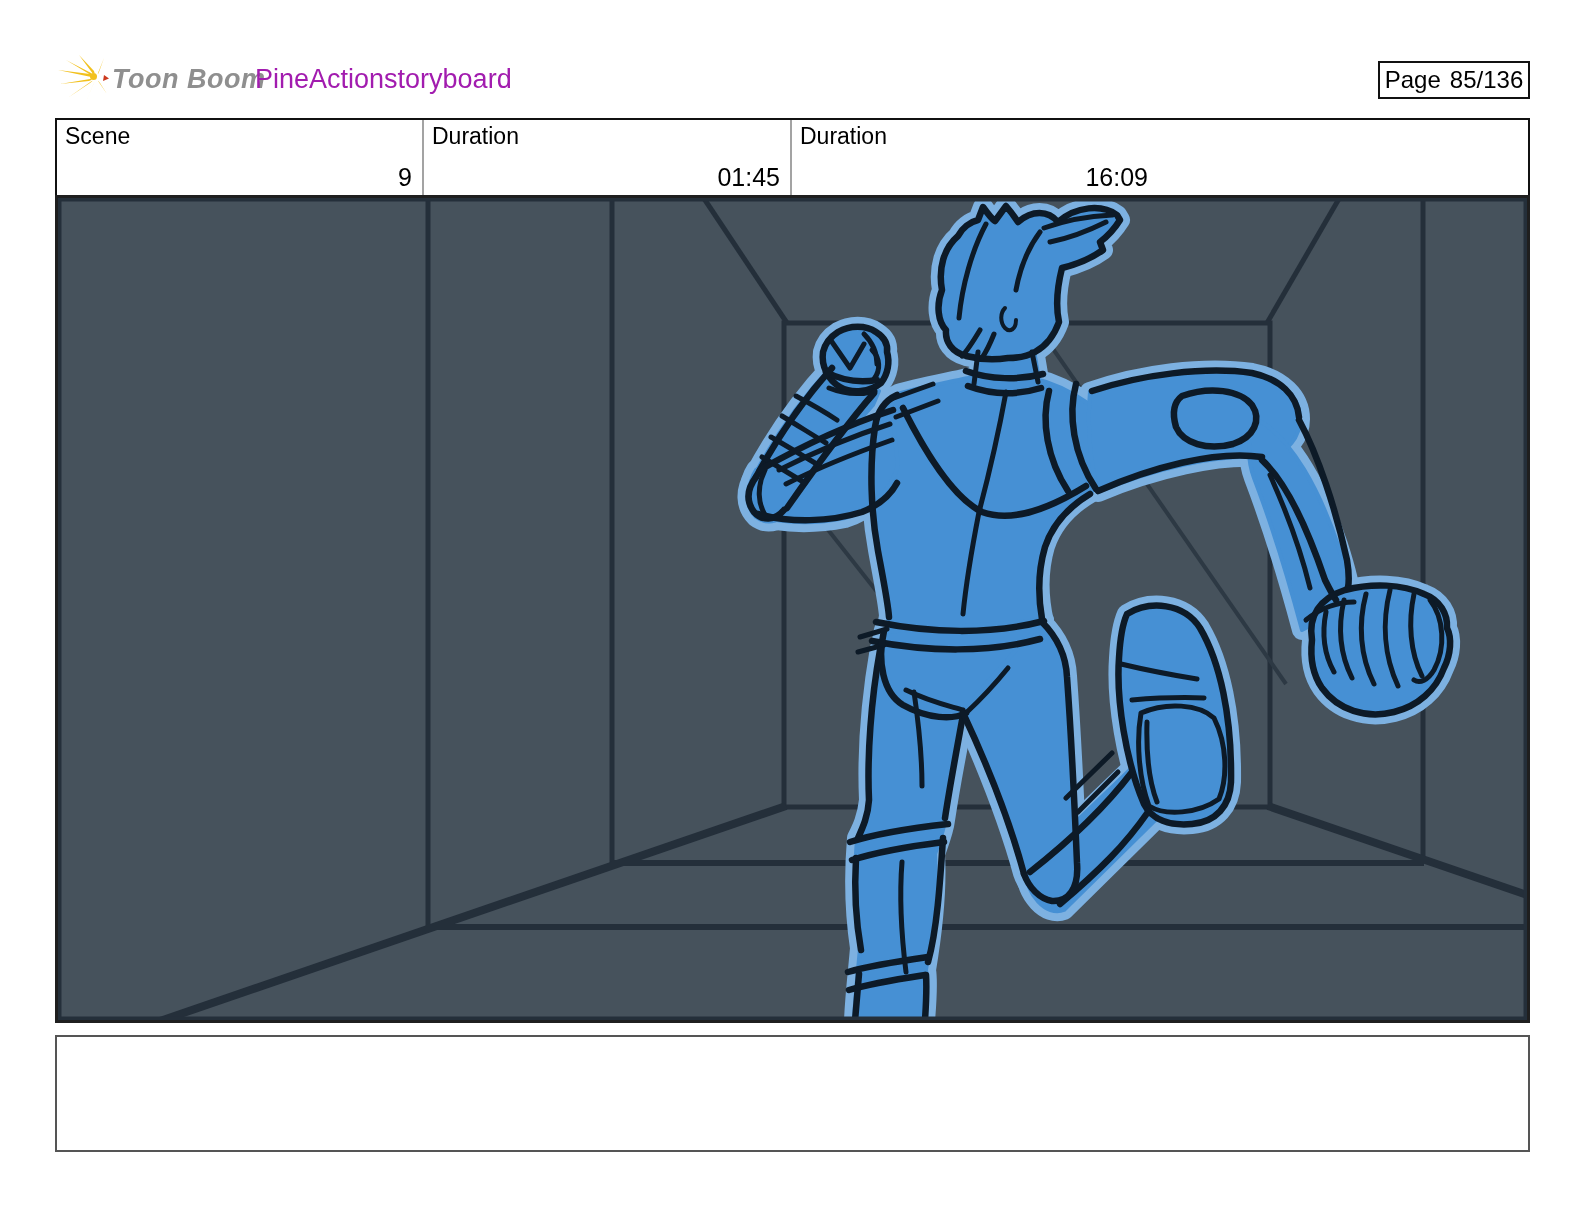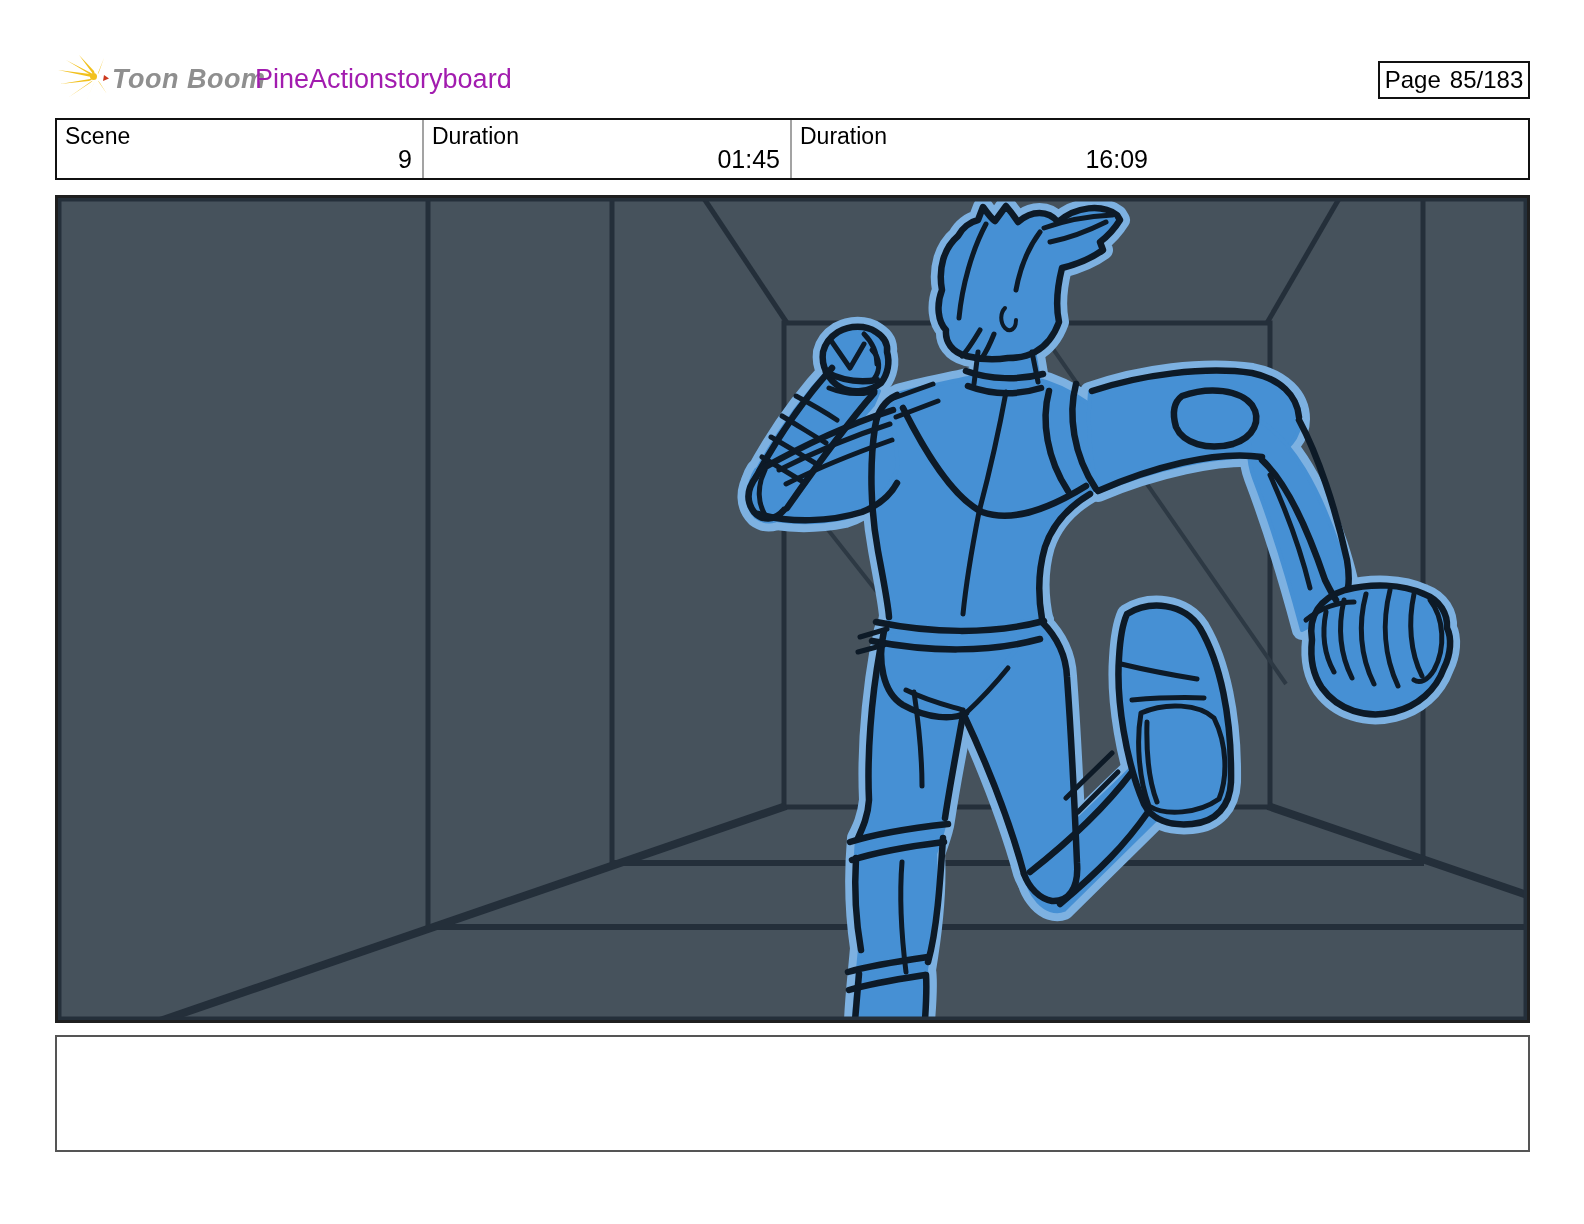--- a/index.html
+++ b/index.html
@@ -2,21 +2,21 @@
 <html style="--page-bg: #FFFFFF; --wall: #46525C; --wall-line: #242F3A; --wall-line-light: #2D3944; --body: #4690D4; --halo: #7DB1E1; --outline: #0D1A27; --caption-border: #555555; --logo-yellow: #F2C11E; --logo-gray: #8F8F8F; --logo-red: #CC3A1F;"><head>
 <meta charset="utf-8">
 <style>
 *{box-sizing:border-box;margin:0;padding:0}
 body{width:1584px;height:1224px;background:var(--page-bg,#fff);font-family:"Liberation Sans",sans-serif;position:relative;color:#000}
 .header{position:absolute;left:0;top:0;width:100%;height:126px}
 .logo{position:absolute;left:57px;top:54px;width:52px;height:50px}
 .logoword{position:absolute;left:112px;top:64px;font-size:27px;font-weight:bold;font-style:italic;color:var(--logo-gray,#8f8f8f);letter-spacing:0.5px}
 .doctitle{position:absolute;left:255px;top:64px;font-size:27px;color:#a21caf}
 .pagebox{position:absolute;left:1378px;top:61px;width:152px;height:38px;border:2px solid #111;font-size:24px;display:flex;align-items:center;justify-content:center;gap:9px}
-.info-row{position:absolute;left:55px;top:118px;width:1475px;height:62px;border:2px solid #111;display:grid;grid-template-columns:365px 368px 368px 370px}
+.info-row{position:absolute;left:55px;top:118px;width:1475px;height:80px;border:2px solid #111;display:grid;grid-template-columns:365px 368px 368px 370px}
 .cell{position:relative;border-left:2px solid #a3a3a3}
 .cell:first-child{border-left:none}
 .cell-label{position:absolute;top:3px;left:8px;font-size:23px}
 .cell-value{position:absolute;bottom:4px;right:10px;font-size:25px}
 .panel-frame{position:absolute;left:55px;top:195px;width:1475px;height:828px}
 .panel-frame svg{display:block;width:100%;height:100%}
 .caption-box{position:absolute;left:55px;top:1035px;width:1475px;height:117px;border:2px solid var(--caption-border,#555);background:#fff;font-size:22px;padding:8px}
 .bgl{stroke:var(--wall-line,#242F3A);stroke-width:5;fill:none}
 .bgl2{stroke:var(--wall-line-light,#2D3944);stroke-width:4;fill:none}
 .bgf7{stroke:var(--wall-line,#242F3A);stroke-width:8;fill:none}
@@ -35,21 +35,21 @@
     <svg class="logo" viewBox="0 0 104 96">
       <path fill="var(--logo-yellow,#F2C11E)" d="M78,46 L2,30 66,38 Z M78,46 L6,58 64,52 Z M78,46 L18,10 68,36 Z M78,46 L44,0 74,32 Z M78,46 L24,84 66,56 Z M78,46 L58,92 72,60 Z M78,46 L94,6 84,34 Z M78,46 L100,78 86,56 Z"></path>
       <circle cx="77" cy="45" r="9" fill="#fff"></circle>
       <circle cx="73" cy="43" r="7" fill="var(--logo-yellow,#F2C11E)"></circle>
       <path fill="var(--logo-red,#CC3A1F)" d="M94,40 L104,47 92,52 Z"></path>
     </svg>
     <span class="logoword">Toon Boom</span>
     <span class="doctitle">PineActionstoryboard</span>
     <div class="pagebox">
       <span>Page</span>
-        <span>85/183</span>
+        <span>85/136</span>
     </div>
   </div>
 
   <div class="info-row">
     <div class="cell">
       <div class="cell-label">Scene</div>
       <div class="cell-value">9</div>
     </div>
     <div class="cell">
       <div class="cell-label">Duration</div>

